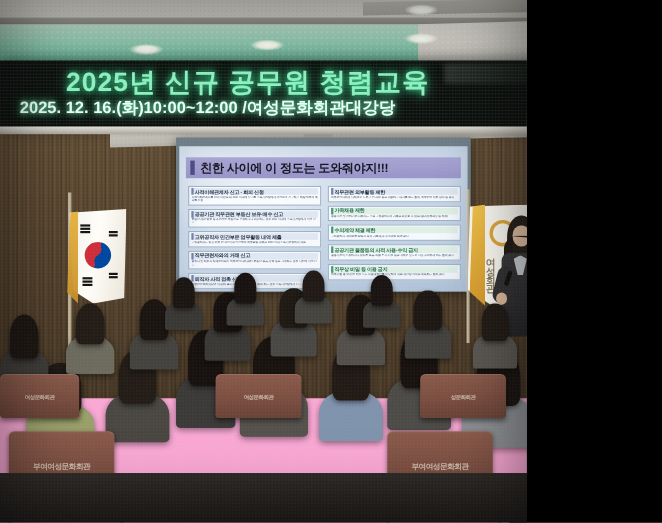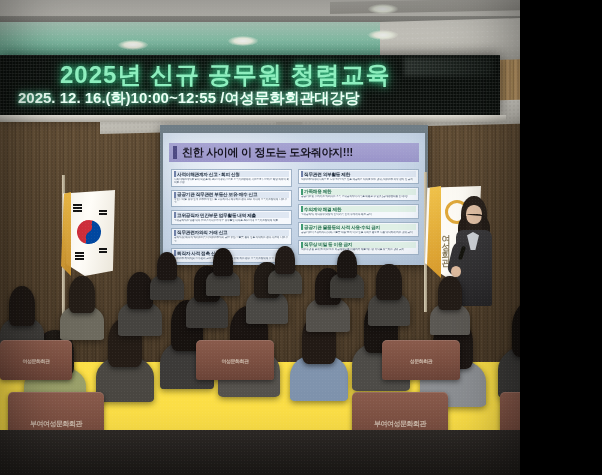--- a/index.html
+++ b/index.html
@@ -1,23 +1,23 @@
 <!DOCTYPE html>
 <html lang="ko"><head>
 <meta charset="utf-8">
 <title>2025년 신규 공무원 청렴교육</title>
 <style>
   html,body{margin:0;padding:0;background:#000;}
   body{font-family:"Liberation Sans","DejaVu Sans",sans-serif;}
 
   #scene{
     position:relative;
-    width:520px;height:475px;
+    width:479px;height:475px;
     overflow:hidden;
-    background:#fde047;
+    background:#f9a8d4;
   }
 
   
   .ceiling{
     position:absolute;left:0;top:0;width:602px;height:26px;
     background:linear-gradient(180deg,#d6d4cd 0%,#cfcdc6 55%,#b9b7b0 100%);
   }
   .ceiling-speckle{
     position:absolute;left:0;top:0;width:100%;height:100%;
     background-image:radial-gradient(rgba(120,120,115,.5) .6px, transparent .7px);
@@ -348,21 +348,21 @@
   <div id="lights">
       <div class="downlight" style="left: 118px; top: 40px;"></div>
       <div class="downlight" style="left: 228px; top: 36px;"></div>
       <div class="downlight" style="left: 368px; top: 30px;"></div>
       <div class="downlight" style="left: 368px; top: 4px;"></div>
     </div>
 
   <div class="led-frame">
     <div class="grid"></div>
     <div class="led-line1">2025년 신규 공무원 청렴교육</div>
-    <div class="led-line2">2025. 12. 16.(화)10:00~12:55 /여성문화회관대강당</div>
+    <div class="led-line2">2025. 12. 16.(화)10:00~12:00 /여성문화회관대강당</div>
     <div class="led-glare"></div>
   </div>
   <div class="sign-rail"></div>
 
   <div class="screen-outer"></div>
   <div class="screen">
     <div class="screen-glow"></div>
 
     <div class="slide-title">
       <span class="bullet"></span>

